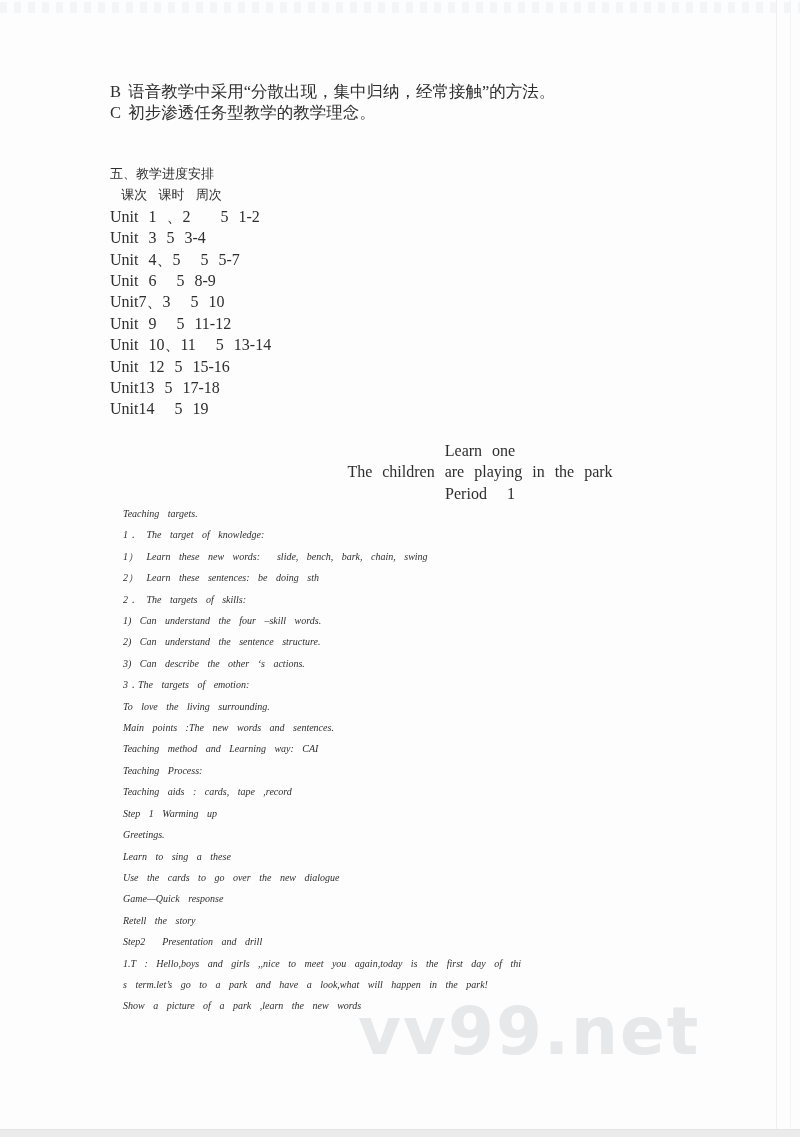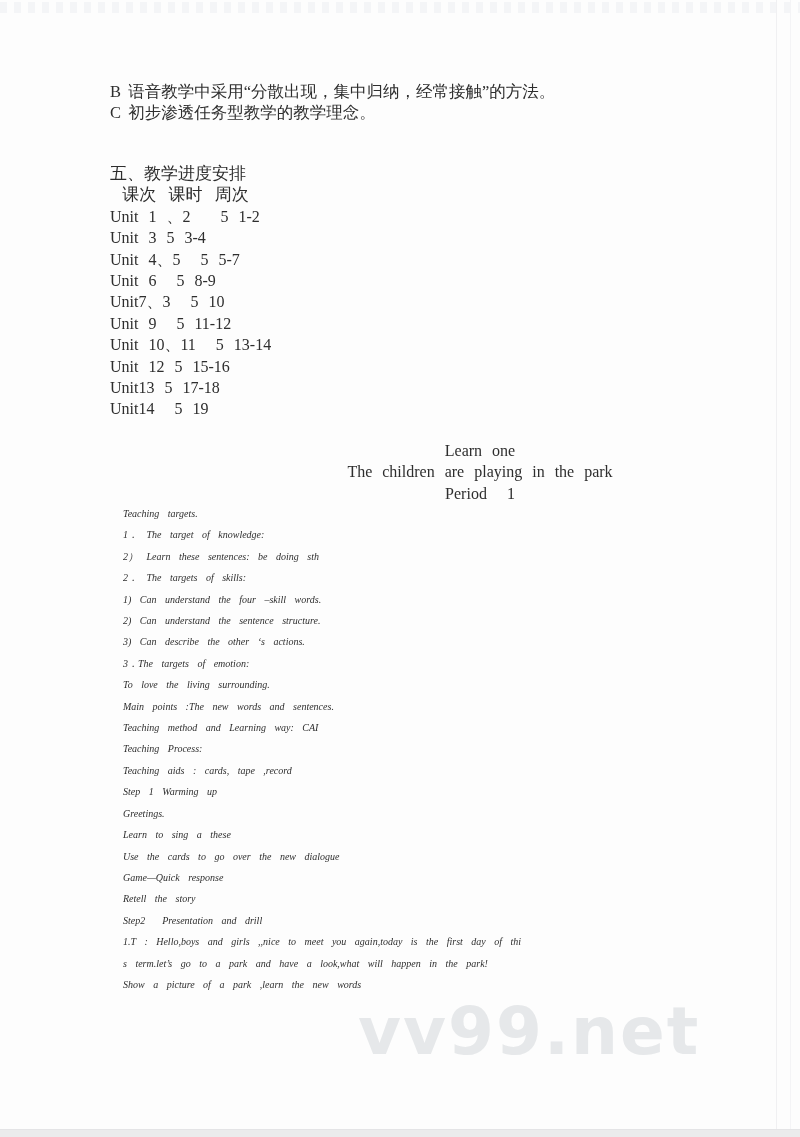--- a/index.html
+++ b/index.html
@@ -53,21 +53,21 @@
     word-spacing: 3px;
   }
   .schedule {
     position: absolute;
     left: 110px; top: 163px;
     font-size: 16px;
     word-spacing: 6px;
   }
   .schedule .heading,
   .schedule .columns {
-    font-size: 17px;
+    font-size: 13px;
     word-spacing: 8px;
   }
   .unit-header {
     position: absolute;
     left: 160px; top: 440px;
     width: 640px;
     text-align: center;
     font-size: 16px;
     word-spacing: 6px;
   }
@@ -124,20 +124,21 @@
 
 <div class="unit-header">
   <div class="doc-line">Learn one</div>
   <div class="doc-line">The children are playing in the park</div>
   <div class="doc-line">Period  1</div>
 </div>
 
 <div class="lesson">
   <div class="doc-line">Teaching targets.</div>
   <div class="doc-line">1． The target of knowledge:</div>
+  <div class="doc-line">1） Learn these new words:  slide, bench, bark, chain, swing</div>
   <div class="doc-line">2） Learn these sentences: be doing sth</div>
   <div class="doc-line">2． The targets of skills:</div>
   <div class="doc-line">1) Can understand the four –skill words.</div>
   <div class="doc-line">2) Can understand the sentence structure.</div>
   <div class="doc-line">3) Can describe the other ‘s actions.</div>
   <div class="doc-line">3．The targets of emotion:</div>
   <div class="doc-line">To love the living surrounding.</div>
   <div class="doc-line">Main points :The new words and sentences.</div>
   <div class="doc-line">Teaching method and Learning way: CAI</div>
   <div class="doc-line">Teaching Process:</div>

